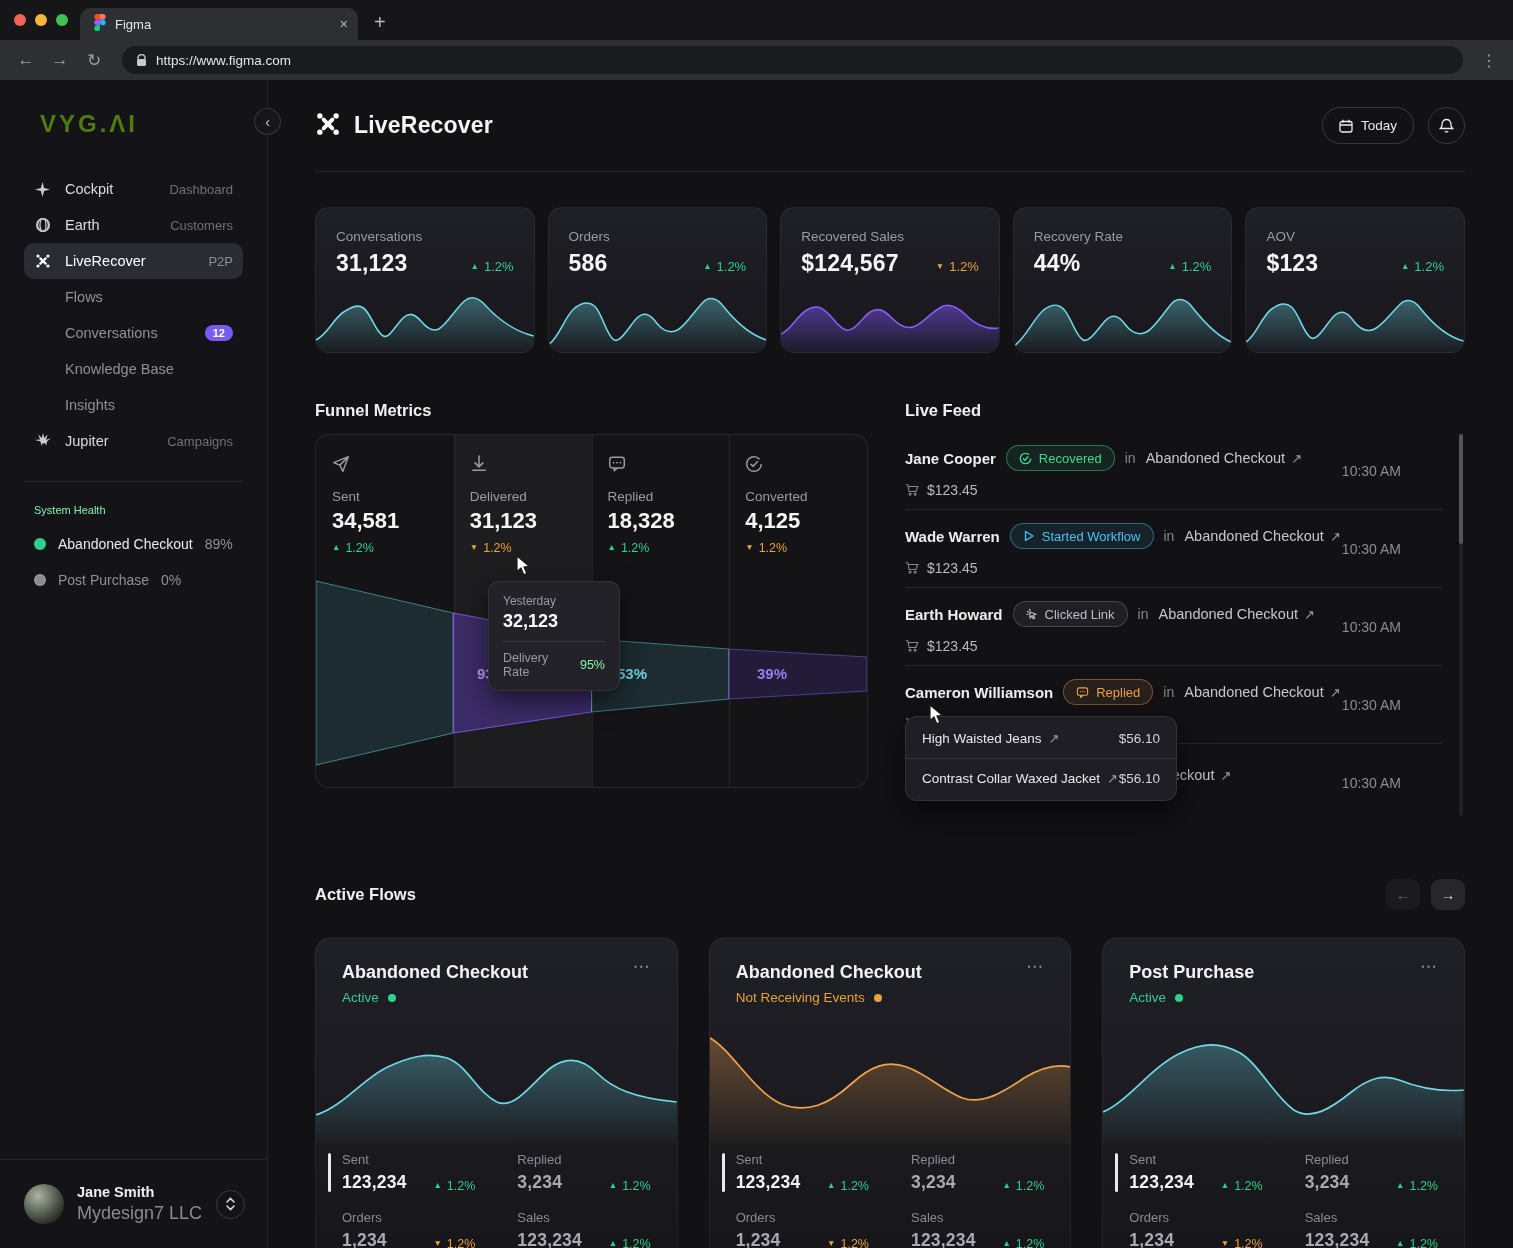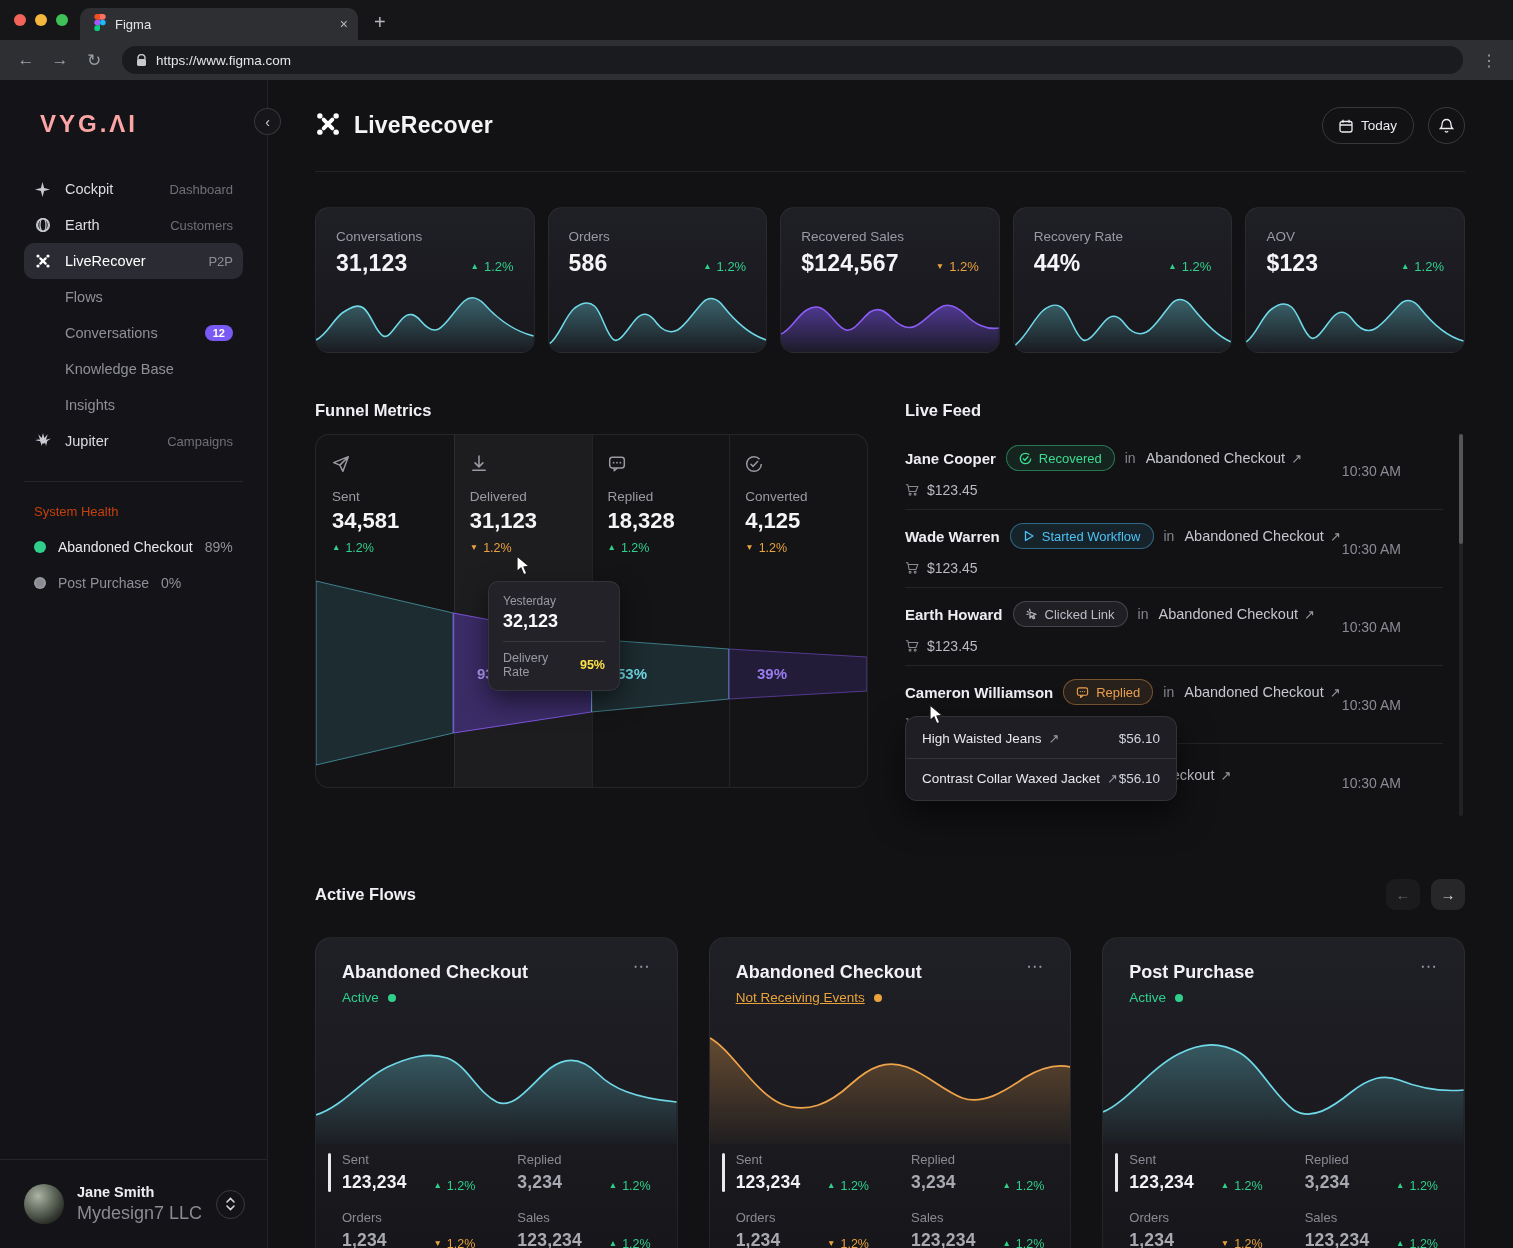--- a/index.html
+++ b/index.html
@@ -19,33 +19,33 @@
   .urlbar { flex:1; height:28px; background:#1a1b1e; border-radius:14px; display:flex; align-items:center; padding:0 14px; gap:9px; margin:0 8px; }
   .urlbar svg { flex:none; }
   .url-text { color:#e3e5e8; font-size:13.5px; }
   .kebab { color:#9aa0a6; font-size:16px; padding:0 4px; }
 
   
   .app { height:1168px; display:flex; background:#121215; }
 
   
   .sidebar { width:268px; flex:none; background:#141418; border-right:1px solid rgba(255,255,255,0.07); position:relative; }
-  .logo { color:#fca5a5; font-size:24px; font-weight:700; letter-spacing:3px; margin:30px 0 0 40px; }
+  .logo { color:#4d7c0f; font-size:24px; font-weight:700; letter-spacing:3px; margin:30px 0 0 40px; }
   .collapse-btn { position:absolute; left:254px; top:28px; width:27px; height:27px; border-radius:50%; background:#17171b; border:1px solid rgba(255,255,255,0.14); color:#cfcfd6; display:flex; align-items:center; justify-content:center; font-size:14px; z-index:3; }
   .nav { margin-top:33px; padding:0 24px; }
   .nav-item { height:36px; display:flex; align-items:center; gap:14px; padding:0 10px; border-radius:10px; color:#dcdce2; font-size:14.5px; }
   .nav-item .ico { width:17px; display:flex; justify-content:center; color:#c9c9d2; }
   .nav-item .meta { margin-left:auto; color:#6f6f79; font-size:13px; }
   .nav-item.active { background:#2b2b33; color:#ffffff; }
   .nav-item.active .meta { color:#8e8e99; }
   .nav-item.sub { padding-left:41px; color:#8f8f99; }
   .nav-badge { margin-left:auto; background:#7a5af5; color:#fff; font-size:11px; font-weight:700; border-radius:9px; padding:2px 8px; }
   .side-divider { border-top:1px solid rgba(255,255,255,0.08); margin:22px 24px 0; }
   .syshealth { padding:22px 24px 0 34px; }
-  .syshealth-title { color:#c2410c; font-size:13px; }
+  .syshealth-title { color:#86efac; font-size:11px; }
   .sh-row { display:flex; align-items:center; gap:12px; margin-top:20px; font-size:14px; }
   .sh-dot { width:12px; height:12px; border-radius:50%; border:2px solid rgba(255,255,255,0.12); }
   .sh-row .lbl { color:#e9e9ee; } .sh-row.dim .lbl { color:#8f8f99; }
   .sh-row .val { color:#8f8f99; }
   .user-card { position:absolute; left:0; right:0; bottom:0; height:89px; border-top:1px solid rgba(255,255,255,0.08); display:flex; align-items:center; padding:0 22px 0 24px; gap:13px; }
   .avatar { width:40px; height:40px; border-radius:50%; background:radial-gradient(circle at 35% 30%, #aeb4a6 0%, #6d7668 34%, #2e332c 72%, #15170f 100%); }
   .user-name { color:#ededf2; font-size:14.5px; font-weight:600; }
   .user-co { color:#8a8a93; font-size:18px; margin-top:3px; }
   .user-chevrons { margin-left:auto; width:29px; height:29px; border-radius:50%; border:1px solid rgba(255,255,255,0.16); display:flex; align-items:center; justify-content:center; color:#d4d4da; }
 
@@ -86,21 +86,21 @@
   .fstep-value { color:#f5f5f8; font-size:22px; font-weight:700; margin-top:4px; }
   .fstep-delta { font-size:12.5px; margin-top:7px; }
   .funnel-svg { position:absolute; left:0; bottom:0; width:100%; height:212px; }
   .fpct { position:absolute; width:52px; text-align:center; top:230px; font-size:15px; font-weight:700; }
   .fpct.p1 { left:150px; color:#b79df8; } .fpct.p2 { left:290px; color:#6fd9e7; } .fpct.p3 { left:430px; color:#9a7df0; }
   .tooltip { position:absolute; left:172px; top:146px; width:132px; background:#222228; border:1px solid rgba(255,255,255,0.08); border-radius:10px; padding:12px 14px 11px; box-shadow:0 10px 26px rgba(0,0,0,0.55); z-index:4; }
   .tt-label { color:#9a9aa3; font-size:12px; }
   .tt-value { color:#fbfbfd; font-size:18px; font-weight:700; margin:3px 0 9px; }
   .tt-divider { border-top:1px solid rgba(255,255,255,0.1); }
   .tt-rate { display:flex; align-items:center; margin-top:9px; font-size:12.5px; }
-  .tt-rate .k { color:#9a9aa3; } .tt-rate .v { color:#fde047; font-weight:700; margin-left:18px; }
+  .tt-rate .k { color:#9a9aa3; } .tt-rate .v { color:#86efac; font-weight:400; margin-left:18px; }
   .cursor { position:absolute; z-index:6; pointer-events:none; }
 
   
   .feed-col { flex:1; position:relative; }
   .feed-rows { margin-top:12px; position:relative; padding-right:22px; }
   .feed-row { height:78px; border-bottom:1px solid rgba(255,255,255,0.08); position:relative; padding-top:13px; }
   .feed-row.last { border-bottom:none; }
   .feed-line1 { display:flex; align-items:center; gap:10px; }
   .feed-name { color:#ededf2; font-size:15px; font-weight:600; }
   .feed-in { color:#84848e; font-size:14px; }
@@ -132,21 +132,21 @@
   .fnav-btn.prev { background:rgba(255,255,255,0.04); color:#62626c; }
   .fnav-btn.next { background:rgba(255,255,255,0.09); color:#d6d6dd; }
   .flows-grid { margin-top:27px; display:grid; grid-template-columns:repeat(3,1fr); gap:31px; }
   .flow-card { position:relative; height:335px; border-radius:16px; background:linear-gradient(180deg,#1f1f26 0%,#16161a 100%); border:1px solid rgba(255,255,255,0.06); overflow:hidden; }
   .flow-head { display:flex; align-items:flex-start; padding:24px 26px 0; }
   .flow-title { color:#f2f2f6; font-size:18px; font-weight:700; }
   .flow-menu { margin-left:auto; color:#9a9aa3; font-size:17px; letter-spacing:1px; line-height:10px; }
   .flow-status { padding:0 26px; margin-top:7px; font-size:13.5px; display:flex; align-items:center; gap:9px; }
   .flow-status .dot { width:8px; height:8px; border-radius:50%; }
   .flow-status.green { color:#2fd08c; } .flow-status.green .dot { background:#2fd08c; }
-  .flow-status.amber { color:#e8a33d;text-decoration:underline; } .flow-status.amber .dot { background:#e8a33d; }
+  .flow-status.amber { color:#e8a33d; } .flow-status.amber .dot { background:#e8a33d; }
   .flow-chart { position:absolute; left:0; right:0; top:82px; height:124px; width:100%; }
   .flow-stats { position:absolute; left:0; right:0; bottom:0; padding:0 26px 20px; display:grid; grid-template-columns:1fr 1fr; column-gap:42px; row-gap:17px; }
   .fs { position:relative; }
   .fs-label { color:#8a8a93; font-size:13px; }
   .fs-valrow { display:flex; align-items:flex-end; margin-top:5px; }
   .fs-value { color:#a9a9b2; font-size:17.5px; font-weight:600; letter-spacing:.2px; }
   .fs.bright .fs-value { color:#f2f2f5; }
   .fs-delta { margin-left:auto; font-size:12.5px; }
   .fs.bar::before { content:""; position:absolute; left:-14px; top:1px; bottom:1px; width:3px; border-radius:2px; background:#e9e9ee; }
 </style>

